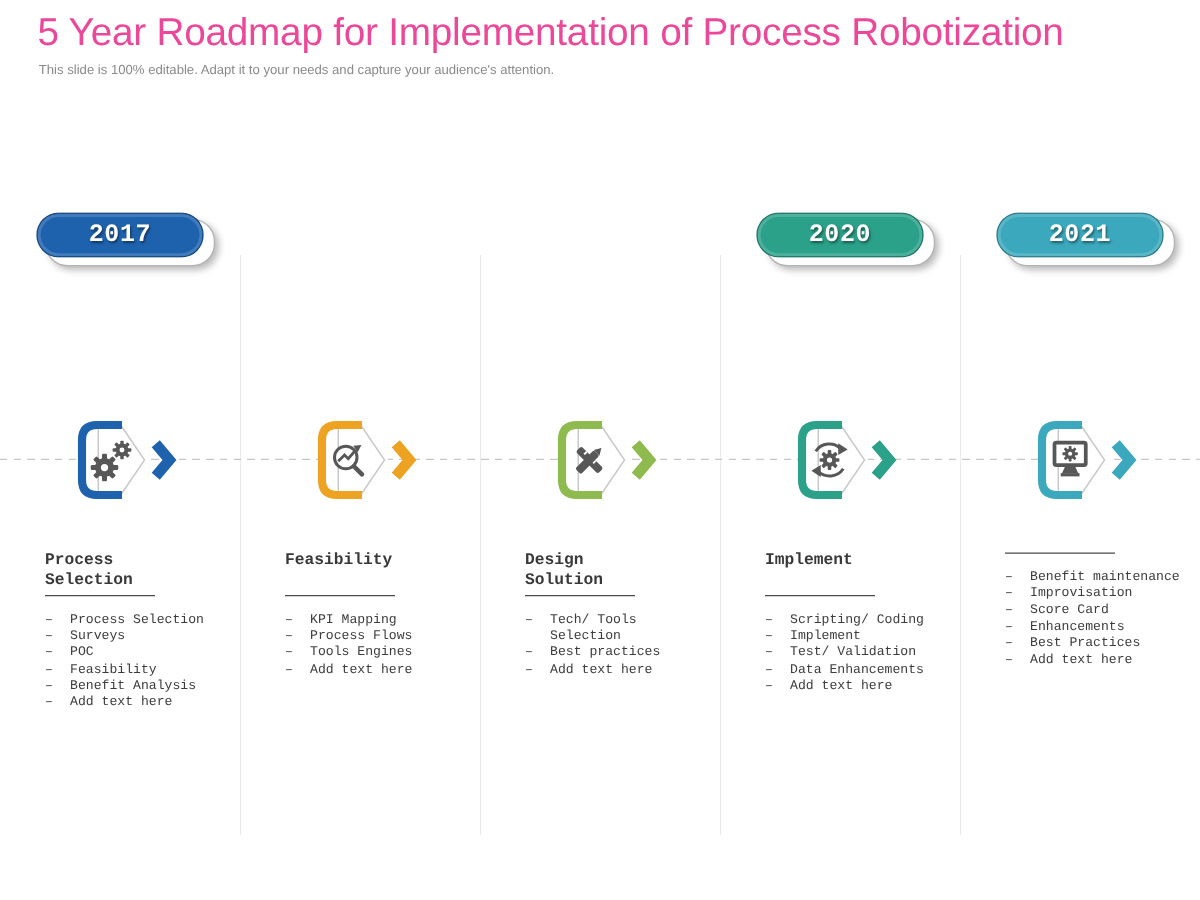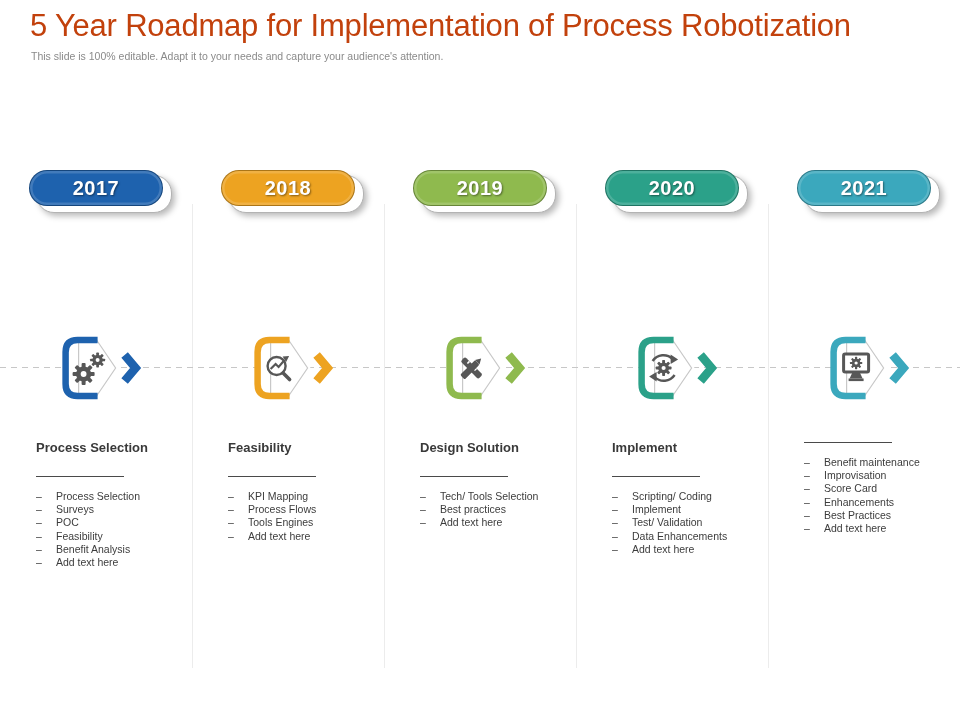--- a/index.html
+++ b/index.html
@@ -4,38 +4,38 @@
 <style>
   html,body{margin:0;padding:0;background:#fff;}
   .slide{
     position:relative;width:960px;height:720px;background:#fff;overflow:hidden;
     font-family:"Liberation Sans", sans-serif;color:#3c3c3c;
     border-bottom:1px solid #ededed;
   }
   
   .title{
     position:absolute;left:30px;top:8px;margin:0;
-    font-size:31px;font-weight:400;color:#c2410c;letter-spacing:-0.2px;
+    font-size:31px;font-weight:400;color:#ec4899;letter-spacing:-0.2px;
   }
   .subtitle{
     position:absolute;left:31px;top:50px;margin:0;
     font-size:10.5px;color:#8a8a8a;
   }
   
   .dashed-line{
     position:absolute;left:0;top:367px;width:960px;height:1px;z-index:1;
     background:repeating-linear-gradient(90deg,#c7c7c7 0 6px,transparent 6px 11px);
   }
   
   .divider{
     position:absolute;top:204px;height:464px;width:1px;background:#ececec;z-index:0;
   }
   
   .columns{position:absolute;inset:0;display:grid;grid-template-columns:repeat(5,192px);}
-  .col{position:relative;height:556px;}
+  .col{position:relative;height:556px;font-family:Liberation Mono, monospace;}
   
   .pill-wrap{position:absolute;top:170px;left:50%;width:134px;height:36px;transform:translateX(-50%);}
   .pill-back{
     position:absolute;left:7px;top:5px;width:134px;height:36px;border-radius:18px;
     background:#fff;border:1px solid #b3b3b3;box-shadow:3px 3px 6px rgba(0,0,0,0.28);
   }
   .pill-front{
     position:absolute;left:0;top:0;width:134px;height:36px;border-radius:18px;
     background:var(--accent);border:1px solid rgba(0,0,0,0.28);box-sizing:border-box;
     display:flex;align-items:center;justify-content:center;
@@ -131,24 +131,20 @@
             </li>
             <li>
               <span class="dash">–</span>
               <span class="txt">Add text here</span>
             </li>
           </ul>
       </div>
     </section>
 
     <section class="col" style="--accent: #EDA321;">
-      <div class="pill-wrap">
-        <div class="pill-back"></div>
-        <div class="pill-front">2018</div>
-      </div>
       <div class="icon-cluster">
         <svg width="92" height="72" viewBox="0 0 92 72">
           <polygon points="10,6 44,6 64,36 44,66 10,66" fill="#ffffff"></polygon>
           <polygon points="24,8 42,8 61,36 42,64 24,64" fill="#ffffff" stroke="#c8c8c8" stroke-width="1.2"></polygon>
           <path d="M43,8 H23 Q11,8 11,20 V52 Q11,64 23,64 H43" fill="none" stroke="var(--accent)" stroke-width="6.5"></path>
           <path d="M70,23 L81,36 L70,49" fill="none" stroke="var(--accent)" stroke-width="8.5" stroke-linejoin="miter"></path>
           <circle cx="30" cy="34" r="9" fill="#ffffff" stroke="#575757" stroke-width="2.4"></circle>
           <line x1="36.5" y1="41" x2="43" y2="47.5" stroke="#575757" stroke-width="3.6" stroke-linecap="round"></line>
           <path d="M24,37 L29,32 L32,35 L38,28" fill="none" stroke="#575757" stroke-width="2.2"></path>
           <polygon points="36,24.5 42.5,24 39.5,30" fill="#575757"></polygon>
@@ -172,24 +168,20 @@
             </li>
             <li>
               <span class="dash">–</span>
               <span class="txt">Add text here</span>
             </li>
           </ul>
       </div>
     </section>
 
     <section class="col" style="--accent: #8FBA4E;">
-      <div class="pill-wrap">
-        <div class="pill-back"></div>
-        <div class="pill-front">2019</div>
-      </div>
       <div class="icon-cluster">
         <svg width="92" height="72" viewBox="0 0 92 72">
           <polygon points="10,6 44,6 64,36 44,66 10,66" fill="#ffffff"></polygon>
           <polygon points="24,8 42,8 61,36 42,64 24,64" fill="#ffffff" stroke="#c8c8c8" stroke-width="1.2"></polygon>
           <path d="M43,8 H23 Q11,8 11,20 V52 Q11,64 23,64 H43" fill="none" stroke="var(--accent)" stroke-width="6.5"></path>
           <path d="M70,23 L81,36 L70,49" fill="none" stroke="var(--accent)" stroke-width="8.5" stroke-linejoin="miter"></path>
           <g transform="translate(33,36)">
             <g transform="rotate(45)">
               <rect x="-12.5" y="-3.2" width="25" height="6.4" rx="2" fill="#575757"></rect>
               <rect x="-7" y="-3.2" width="1.6" height="3" fill="#ffffff"></rect>

